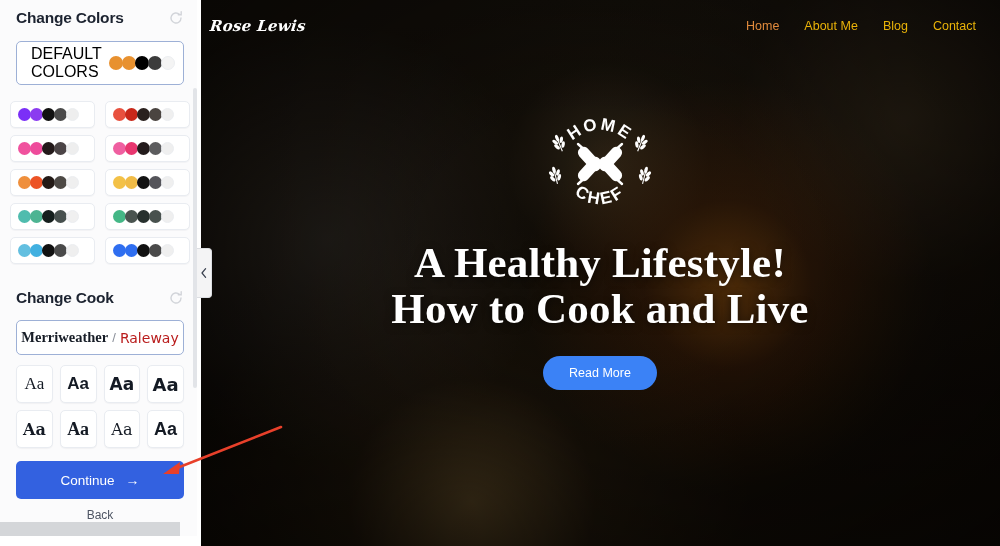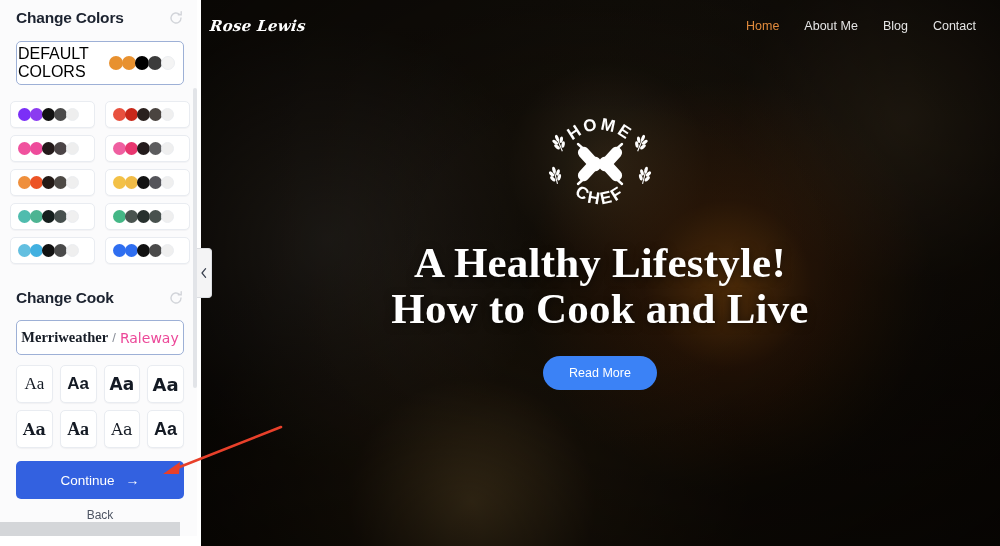--- a/index.html
+++ b/index.html
@@ -34,21 +34,21 @@
   .reset-icon svg { display: block; }
 
   
   .default-card {
     margin: 5px 16px 16px 16px;
     border: 1px solid #9db0d6;
     border-radius: 5px;
     background: #fff;
     height: 44px;
     display: flex; align-items: center; justify-content: space-between;
-    padding: 0 9px 0 1px;
+    padding: 0 9px 0 14px;
   }
   .dots { display: flex; align-items: center; gap: 0; }
   .dot { width: 14px; height: 14px; border-radius: 50%; margin-right: -1px; }
   .dot.last { border: 1px solid #eceef1; }
 
   
   .color-grid {
     margin: 8px 10px 0 10px;
     display: grid;
     grid-template-columns: 1fr 1fr;
@@ -71,21 +71,21 @@
     margin: 4px 16px 0 16px;
     border: 1px solid #9db0d6;
     border-radius: 5px;
     background: #fff;
     height: 35px;
     display: flex; align-items: center; justify-content: center;
     gap: 4px;
   }
   .fp-primary { font-family: "Liberation Serif", serif; font-weight: 700; font-size: 14.5px; color: #161c26; }
   .fp-sep { font-size: 13px; color: #8a8f99; }
-  .fp-secondary { font-family: "DejaVu Sans", sans-serif; font-size: 14px; color: #ec4899; }
+  .fp-secondary { font-family: "DejaVu Sans", sans-serif; font-size: 14px; color: #b91c1c; }
 
   .font-grid {
     margin: 10px 16px 0 16px;
     display: grid;
     grid-template-columns: repeat(4, 1fr);
     gap: 7px 7px;
   }
   .font-tile {
     background: #fff;
     border: 1px solid #e9ecf1;
@@ -208,21 +208,21 @@
     color: #fff;
     letter-spacing: .3px;
     transform: skewX(-6deg);
     white-space: nowrap;
   }
   .nav-links {
     margin-left: auto;
     display: flex; align-items: center; gap: 25px;
   }
   .nav-link {
-    font-size: 12.5px; color: #e5e5e5; cursor: pointer; white-space: nowrap;
+    font-size: 12.5px; color: #eab308; cursor: pointer; white-space: nowrap;
   }
   .nav-link.active { color: #e08a3c; }
   .join-btn {
     margin-left: 23px;
     background: #ea9a4a;
     color: #fff;
     border: none;
     border-radius: 19px;
     height: 33px;
     padding: 0 22px;

